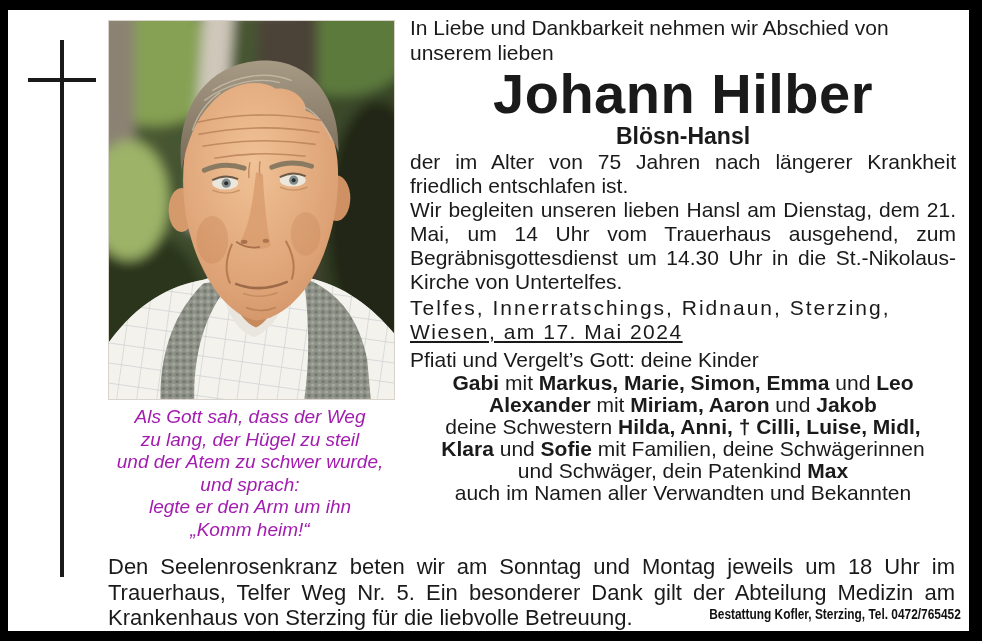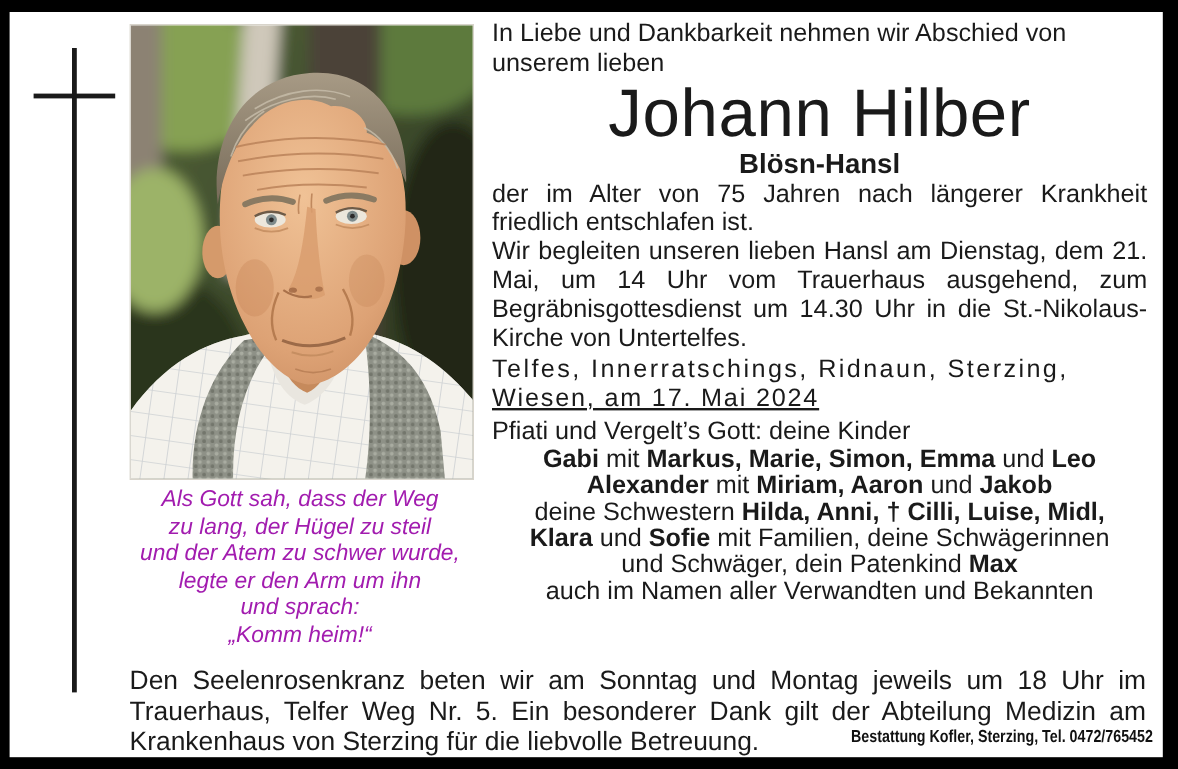--- a/index.html
+++ b/index.html
@@ -42,21 +42,21 @@
     font-size:19px;line-height:22.5px;
     color:#a21caf;
   }
 
   
   .col{
     position:absolute;left:402px;top:5px;width:546px;
   }
   .intro{font-size:21px;line-height:25px;text-align:left;}
   .deceased-name{
-    font-size:56px;line-height:58px;font-weight:normal;
+    font-size:56px;line-height:58px;font-weight:bold;
     text-align:center;letter-spacing:0.5px;
   }
   .nickname{
     font-size:23px;line-height:27px;font-weight:bold;text-align:center;
   }
   .body-p{font-size:21px;line-height:24px;text-align:justify;}
   .places{font-size:21px;line-height:24px;margin-top:2px;white-space:nowrap;}
   .places .l1{letter-spacing:2px;display:block;}
   .places .l2{letter-spacing:1.5px;display:block;text-decoration:underline;}
   .lead{font-size:21px;line-height:24px;margin-top:4px;}
@@ -196,22 +196,22 @@
       <path d="M127,264 Q152,274 180,262" stroke="#9c6a48" stroke-width="2.6" fill="none"></path>
       <path d="M135,274 Q152,280 170,273" stroke="#c08a5d" stroke-width="1.6" fill="none" opacity="0.8"></path>
       <path d="M138,288 Q153,294 168,288" stroke="#b57c52" stroke-width="1.5" fill="none" opacity="0.8"></path>
     </svg>
   </figure>
 
   <div class="poem">
       <div>Als Gott sah, dass der Weg</div>
       <div>zu lang, der Hügel zu steil</div>
       <div>und der Atem zu schwer wurde,</div>
+      <div>und sprach:</div>
       <div>legte er den Arm um ihn</div>
-      <div>und sprach:</div>
       <div>„Komm heim!“</div>
     </div>
 
   <div class="col">
     <p class="intro">In Liebe und Dankbarkeit nehmen wir Abschied von unserem lieben</p>
     <h1 class="deceased-name">Johann Hilber</h1>
     <h2 class="nickname">Blösn-Hansl</h2>
     <p class="body-p">der im Alter von 75 Jahren nach längerer Krankheit friedlich entschlafen ist.</p>
     <p class="body-p">Wir begleiten unseren lieben Hansl am Dienstag, dem 21. Mai, um 14 Uhr vom Trauerhaus ausgehend, zum Begräbnisgottesdienst um 14.30 Uhr in die St.-Nikolaus-Kirche von Untertelfes.</p>
     <p class="places">

